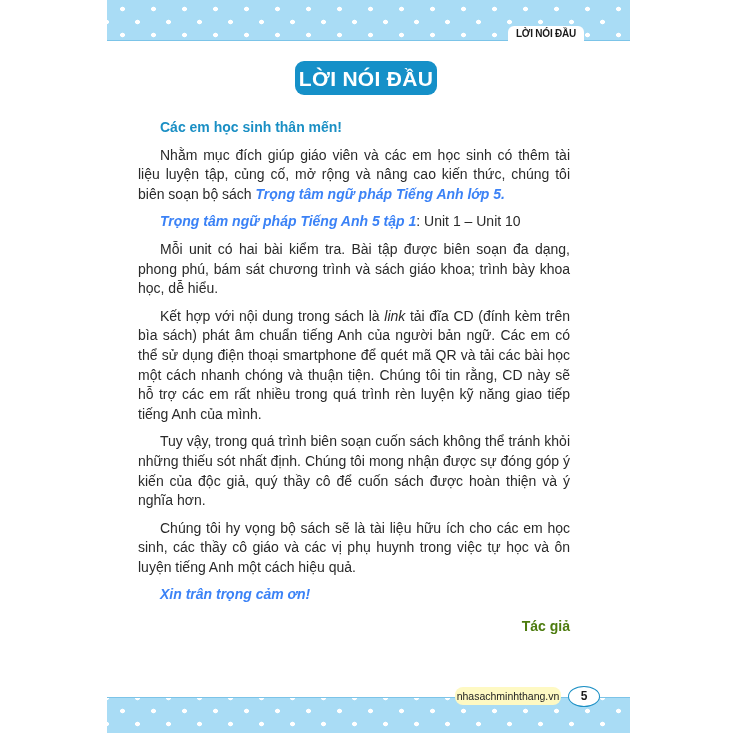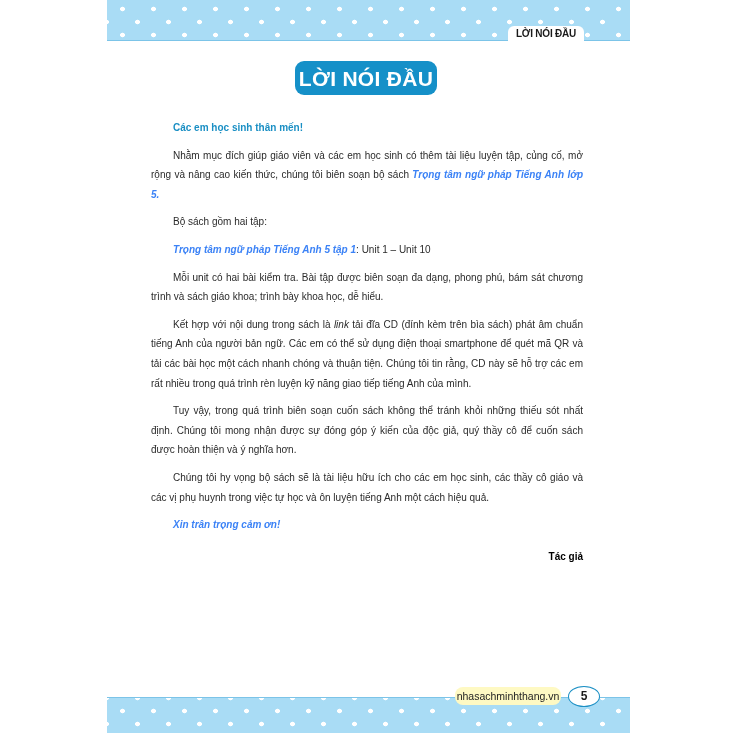--- a/index.html
+++ b/index.html
@@ -22,30 +22,30 @@
     background:#ffffff; border-radius:6px 6px 0 0;
     font-size:10px; font-weight:bold; color:#1a1a1a; text-align:center; line-height:16px;
     letter-spacing:-0.2px;
   }
   .title-badge {
     position:absolute; left:295px; top:61px; width:142px; height:34px;
     background:#1590c8; border-radius:9px; color:#ffffff;
     font-size:21px; font-weight:bold; text-align:center; line-height:35px;
     letter-spacing:0.3px;
   }
-  .content { position:absolute; left:151px; top:118px; width:432px; font-size:10px; line-height:19.6px; }
+  .content { position:absolute; left:138px; top:118px; width:432px; font-size:14px; line-height:19.6px; }
   .content p { margin:0; text-align:justify; }
   .content .gap { margin-top:8px; }
   .indent { text-indent:22px; }
   .greeting { color:#1a8fc4; font-weight:bold; padding-left:22px; }
   .bi { font-weight:bold; font-style:italic; color:#3b82f6; }
   .b { font-weight:normal; color:#1a1a1a; }
   .i { font-style:italic;margin-top:39px; }
   .vol { padding-left:22px; }
-  .sign { text-align:right !important; font-weight:bold; color:#000000; }
+  .sign { text-align:right !important; font-weight:bold; color:#4d7c0f; }
 
   .footer-site {
     position:absolute; left:455px; top:687px; width:106px; height:18px;
     background:#fef9c3; border-radius:8px;
     font-size:10.5px; color:#222; text-align:center; line-height:18px;
   }
   .page-num {
     position:absolute; left:568px; top:686px; width:30px; height:19px;
     background:#ffffff; border:1.5px solid #1a8fc4; border-radius:50%;
     font-size:12px; font-weight:bold; color:#1a1a1a; text-align:center; line-height:19px;
@@ -57,21 +57,20 @@
 <div class="band top"></div>
 <div class="header-tab">LỜI NÓI ĐẦU</div>
 
 <div class="title-badge">LỜI NÓI ĐẦU</div>
 
 <div class="content">
   <p class="greeting">Các em học sinh thân mến!</p>
 
   <p class="indent gap"><span>Nhằm mục đích giúp giáo viên và các em học sinh có thêm tài liệu luyện tập, củng cố, mở rộng và nâng cao kiến thức, chúng tôi biên soạn bộ sách </span><span class="bi">Trọng tâm ngữ pháp Tiếng Anh lớp 5.</span></p>
 
-  <p class="indent gap">Bộ sách gồm hai tập:</p>
 
   <p class="vol gap"><span class="bi">Trọng tâm ngữ pháp Tiếng Anh 5 tập 1</span><span>:  Unit 1 – Unit 10</span></p>
 
   <p class="indent gap"><span>Mỗi </span><span class="b">unit</span><span> có hai bài kiểm tra. Bài tập được biên soạn đa dạng, phong phú, bám sát chương trình và sách giáo khoa; trình bày khoa học, dễ hiểu.</span></p>
 
   <p class="indent gap"><span>Kết hợp với nội dung trong sách là </span><span class="i">link</span><span> tải đĩa CD (đính kèm trên bìa sách) phát âm chuẩn tiếng Anh của người bản ngữ. Các em có thể sử dụng điện thoại smartphone để quét mã QR và tải các bài học một cách nhanh chóng và thuận tiện. Chúng tôi tin rằng, CD này sẽ hỗ trợ các em rất nhiều trong quá trình rèn luyện kỹ năng giao tiếp tiếng Anh của mình.</span></p>
 
   <p class="indent gap">Tuy vậy, trong quá trình biên soạn cuốn sách không thể tránh khỏi những thiếu sót nhất định. Chúng tôi mong nhận được sự đóng góp ý kiến của độc giả, quý thầy cô để cuốn sách được hoàn thiện và ý nghĩa hơn.</p>
 
   <p class="indent gap">Chúng tôi hy vọng bộ sách sẽ là tài liệu hữu ích cho các em học sinh, các thầy cô giáo và các vị phụ huynh trong việc tự học và ôn luyện tiếng Anh một cách hiệu quả.</p>

